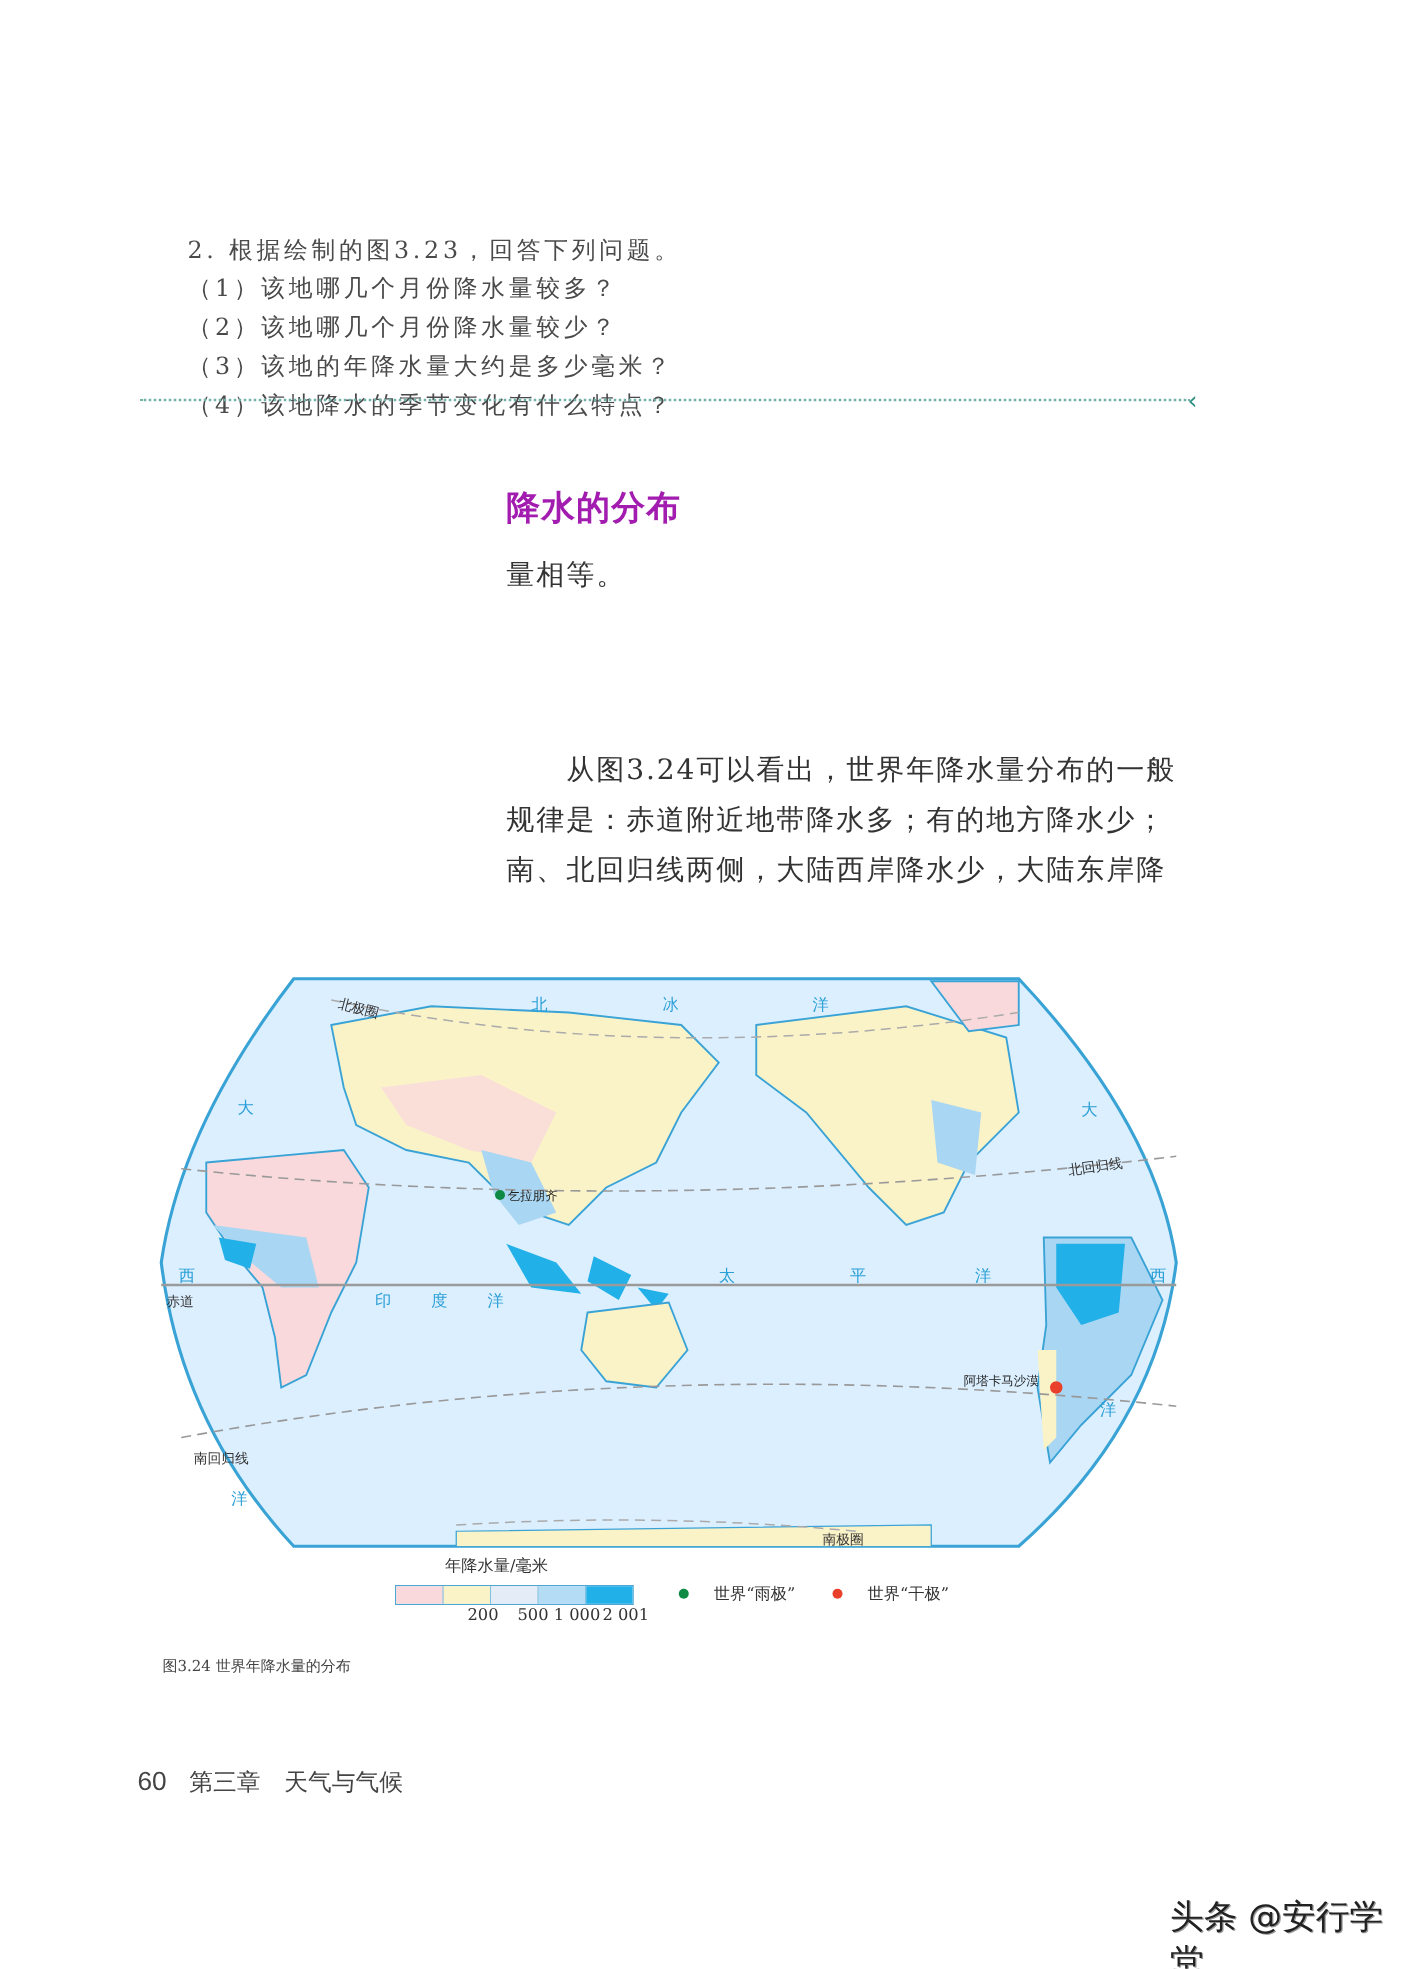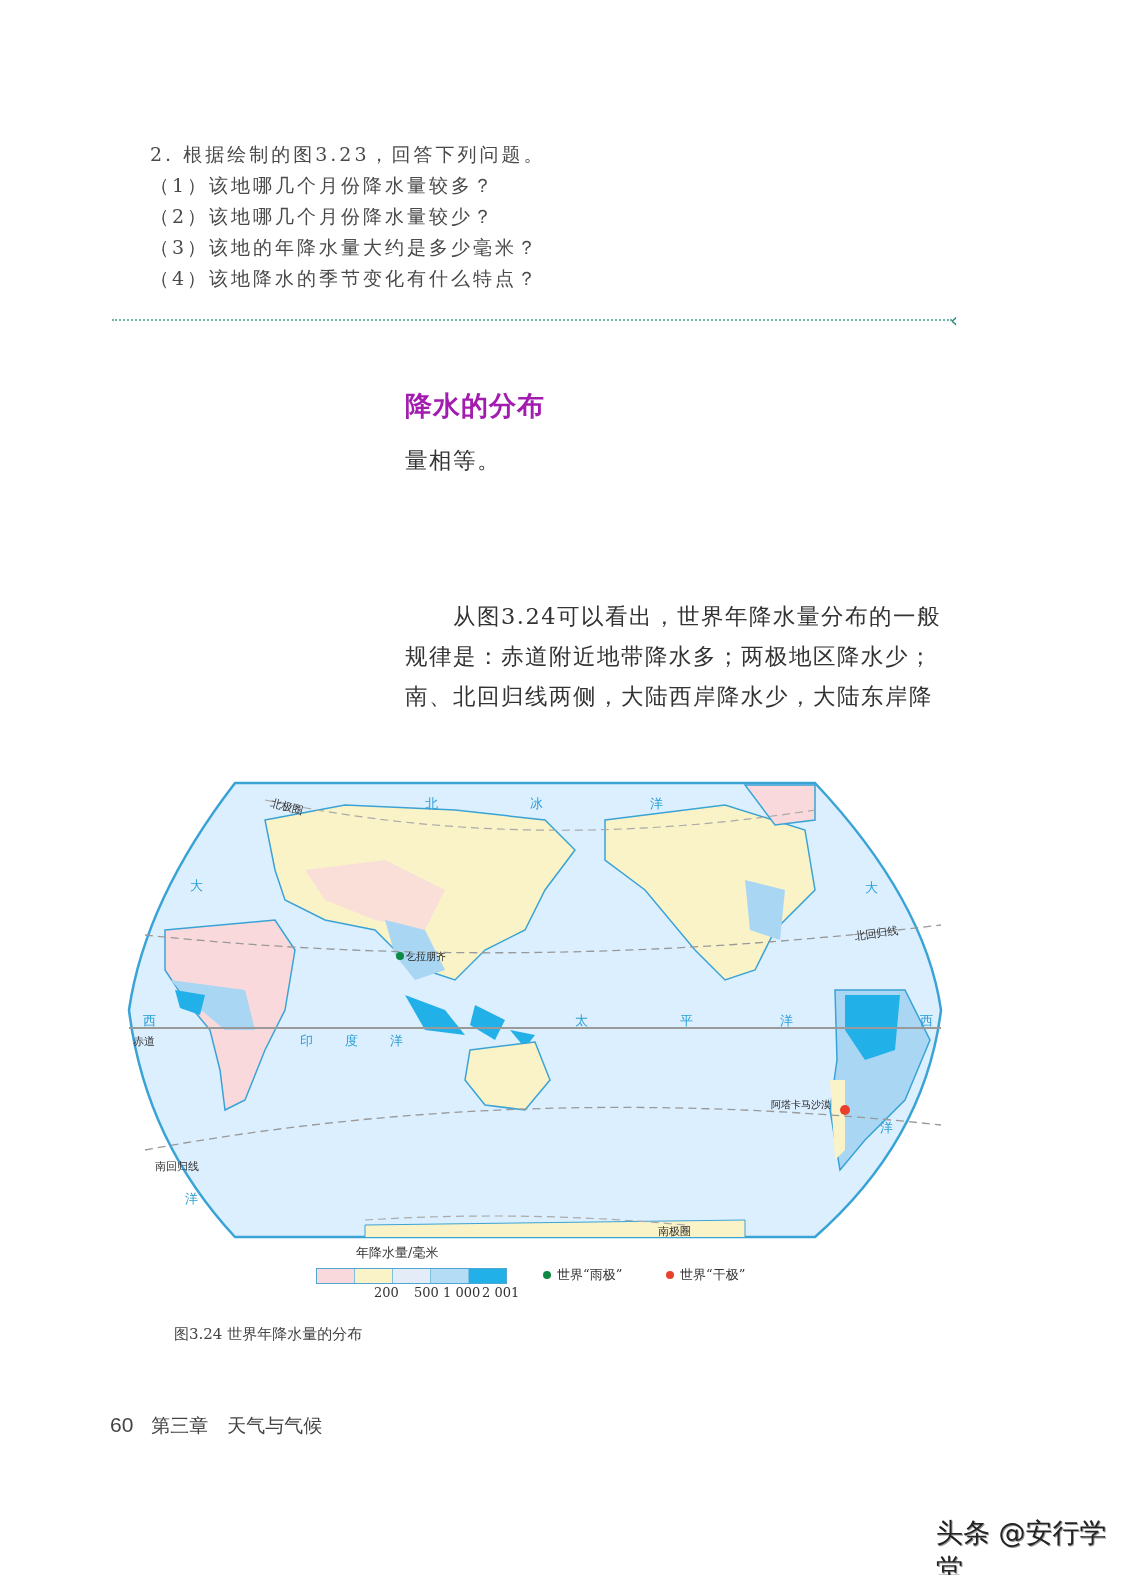--- a/index.html
+++ b/index.html
@@ -1,32 +1,32 @@
 <!DOCTYPE html>
 <html><head>
 <meta charset="utf-8">
 <style>
   html, body { margin:0; padding:0; }
   body { width:1125px; height:1575px; background:#ffffff; position:relative; overflow:hidden;
          font-family:"DejaVu Serif","Liberation Serif",serif; color:#3a3a3a; }
   .abs { position:absolute; }
-  .q { left:150px; font-size:19px; letter-spacing:3px; color:#4a4a4a; white-space:nowrap; }
+  .q { left:150px; font-size:19px; letter-spacing:3px; color:#4a4a4a; white-space:nowrap;margin-top:45px; }
   .divider { left:112px; top:319px; width:840px; height:0; border-top:2px dotted #6fb3a6; }
   .div-arrow { left:950px; top:308px; font-size:20px; color:#2f8f80; font-family:"DejaVu Sans",sans-serif; }
   .h2 { left:405px; top:388px; font-size:27px; font-weight:bold; color:#a21caf; font-family:"DejaVu Sans",sans-serif; letter-spacing:1px; }
   .para { left:405px; width:560px; font-size:22.5px; line-height:40px; color:#333; letter-spacing:1.5px; }
   .map-wrap { left:125px; top:780px; width:820px; height:460px; }
   .legend-title { left:356px; top:1244px; font-size:13px; color:#333; }
   .legend-bar { left:316px; top:1268px; display:flex; border:1px solid #4fa6d2; }
   .legend-bar div { width:37px; height:14px; border-right:1px solid #7fbfe0; }
   .legend-bar div:last-child { border-right:none; }
   .legend-ticks { top:1285px; font-size:13px; color:#333;margin-left:32px; }
-  .pt-legend { top:1266px; font-size:13px; color:#333; display:flex; align-items:center; gap:6px; }
+  .pt-legend { top:1266px; font-size:13px; color:#333; display:flex; align-items:center; gap:20px; }
   .dot { width:8px; height:8px; border-radius:50%; display:inline-block; }
-  .caption { left:130px; top:1325px; font-size:15px; color:#444;margin-left:44px; }
+  .caption { left:130px; top:1325px; font-size:12px; color:#444; }
   .footer { left:110px; top:1413px; font-size:19px; color:#444; white-space:pre; }
   .footer .num { font-family:"Liberation Sans",sans-serif; font-size:21px; margin-right:18px; }
   .watermark { left:894px; top:1515px; font-size:27px; color:#222; font-family:"DejaVu Sans",sans-serif; text-shadow:1px 1px 0 #999;margin-left:42px; }
 </style>
 </head>
 <body>
 
 <div class="abs q" style="top:142px;">2. 根据绘制的图3.23，回答下列问题。</div>
 <div class="abs q" style="top:173px;">（1）该地哪几个月份降水量较多？</div>
 <div class="abs q" style="top:204px;">（2）该地哪几个月份降水量较少？</div>
@@ -35,21 +35,21 @@
 
 <div class="abs divider"></div>
 <div class="abs div-arrow">‹</div>
 
 <div class="abs h2">降水的分布</div>
 <div class="abs para" style="top:440px;">
   <div>量相等。</div>
 </div>
 <div class="abs para" style="top:596px;">
   <div>　　从图3.24可以看出，世界年降水量分布的一般</div>
-  <div>规律是：赤道附近地带降水多；两极地区降水少；</div>
+  <div>规律是：赤道附近地带降水多；有的地方降水少；</div>
   <div>南、北回归线两侧，大陆西岸降水少，大陆东岸降</div>
 </div>
 
 <div class="abs map-wrap">
   <svg width="820" height="460" viewBox="0 0 820 460" xmlns="http://www.w3.org/2000/svg" font-family="DejaVu Sans, sans-serif">
     <defs>
       <clipPath id="mapclip">
         <path d="M110,3 L690,3 Q800,120 816,230 Q800,360 690,457 L110,457 Q20,360 4,230 Q20,120 110,3 Z"></path>
       </clipPath>
     </defs>

